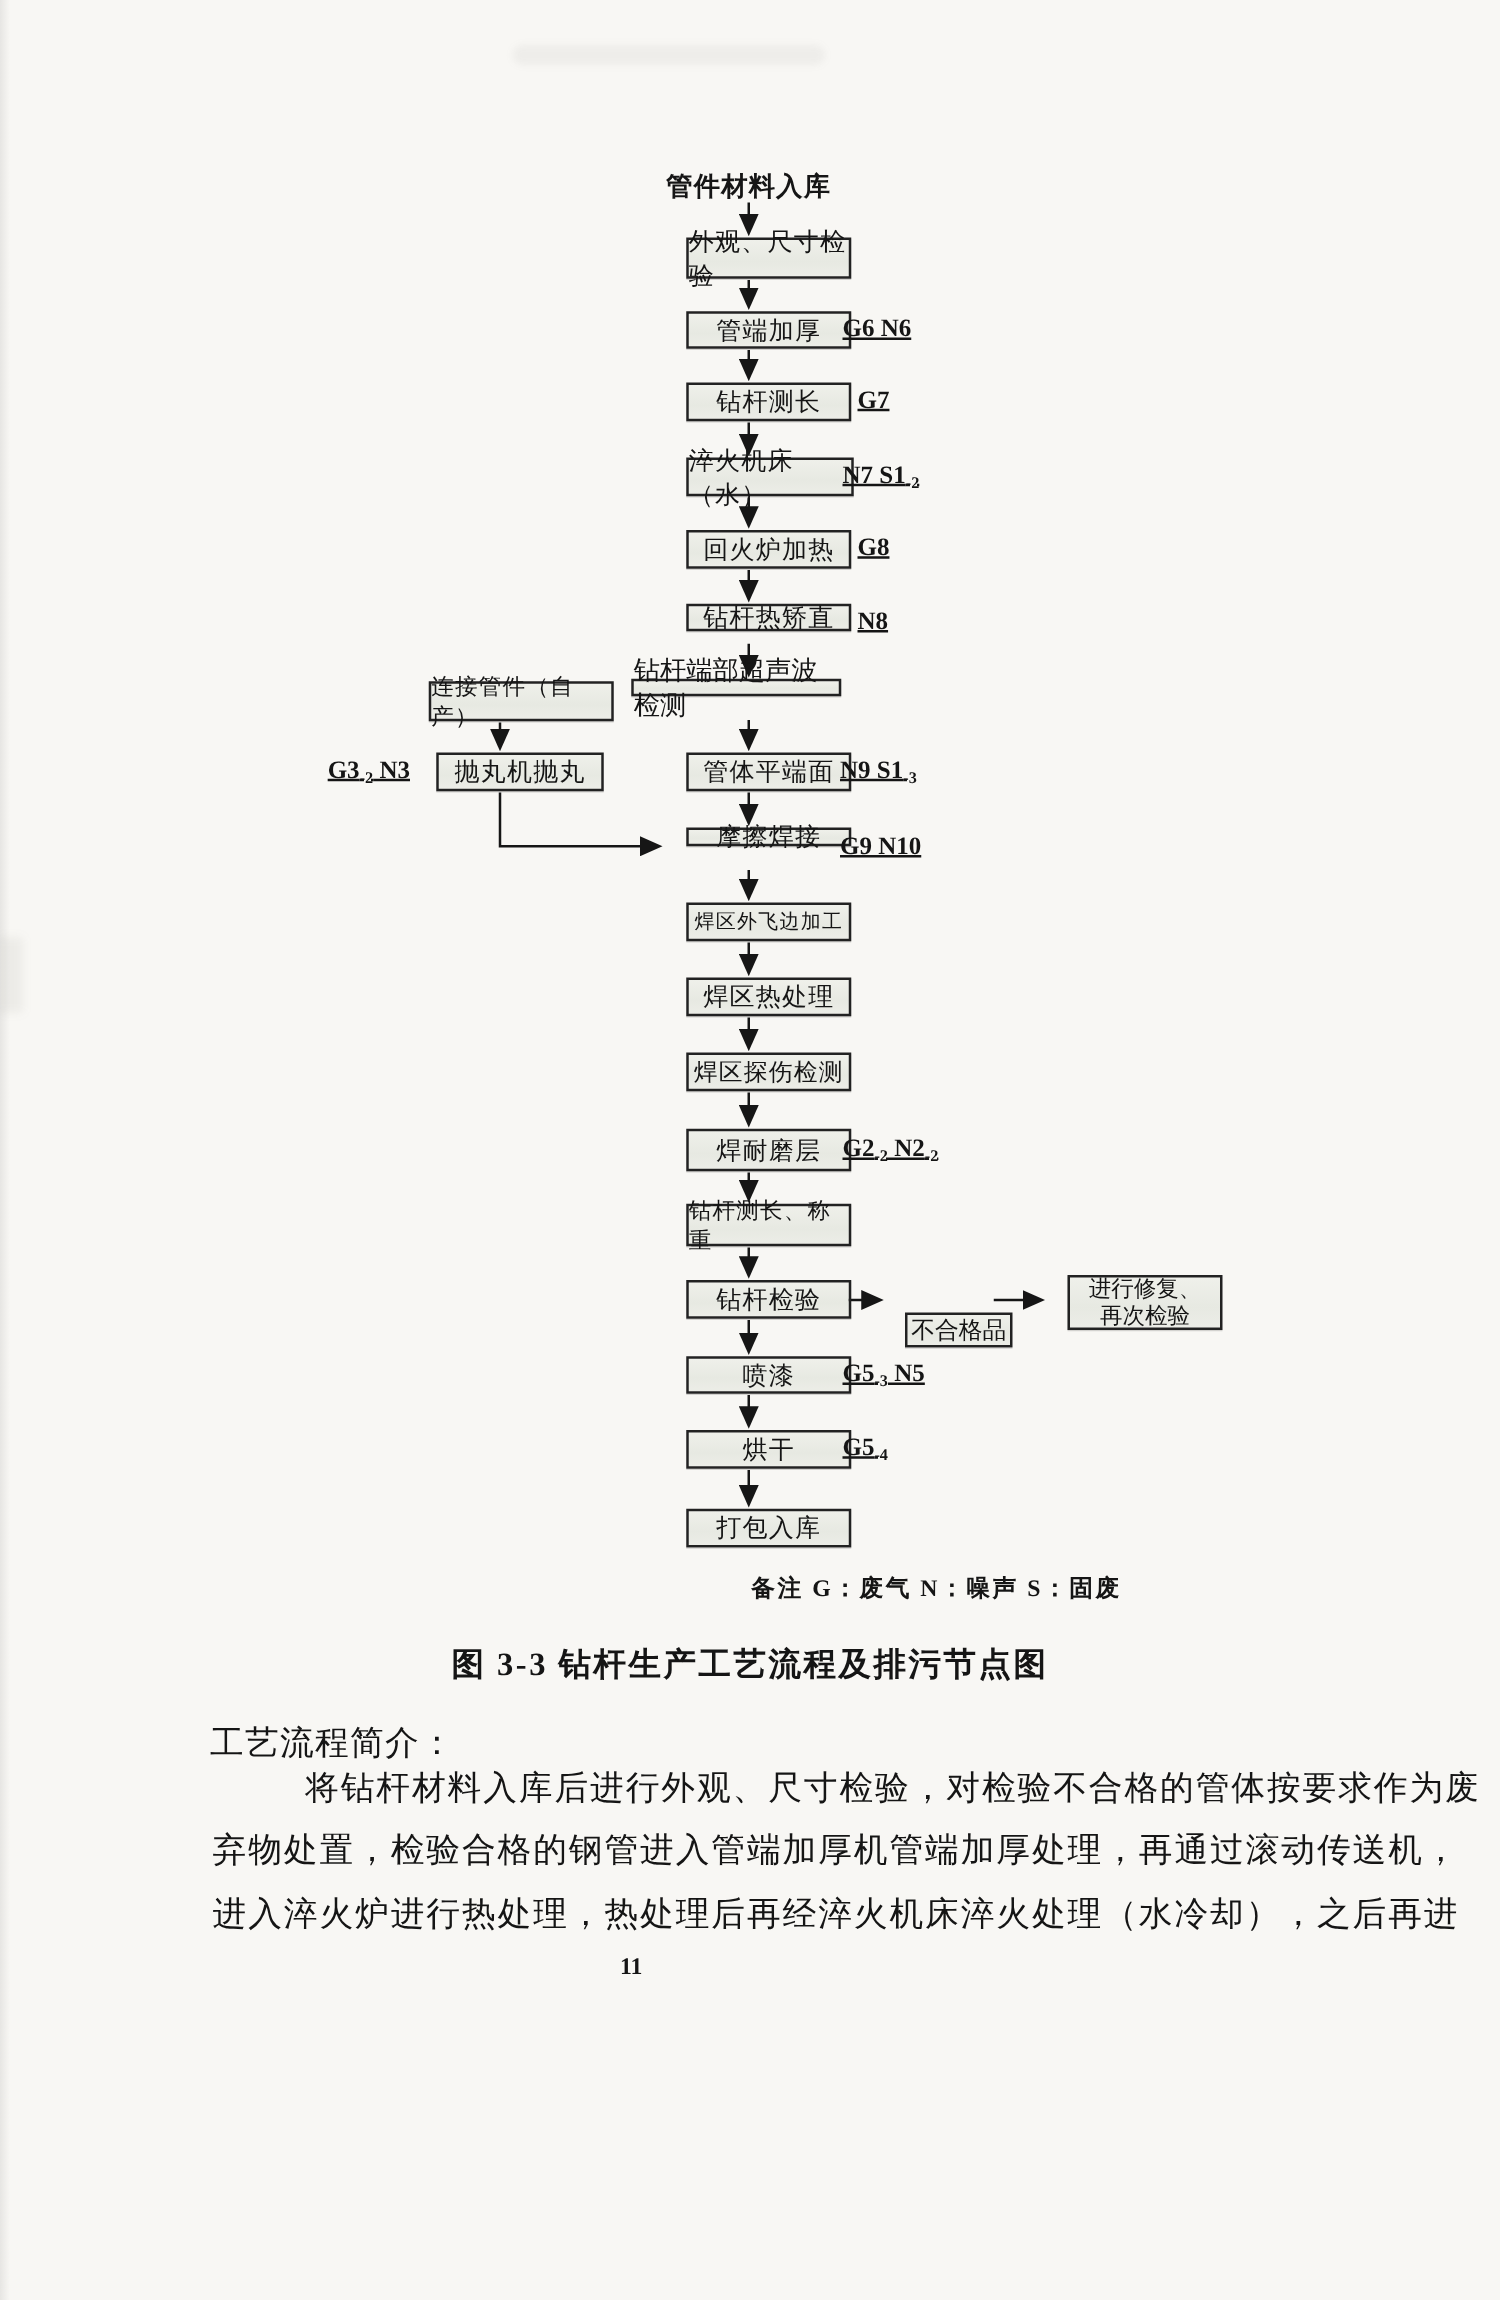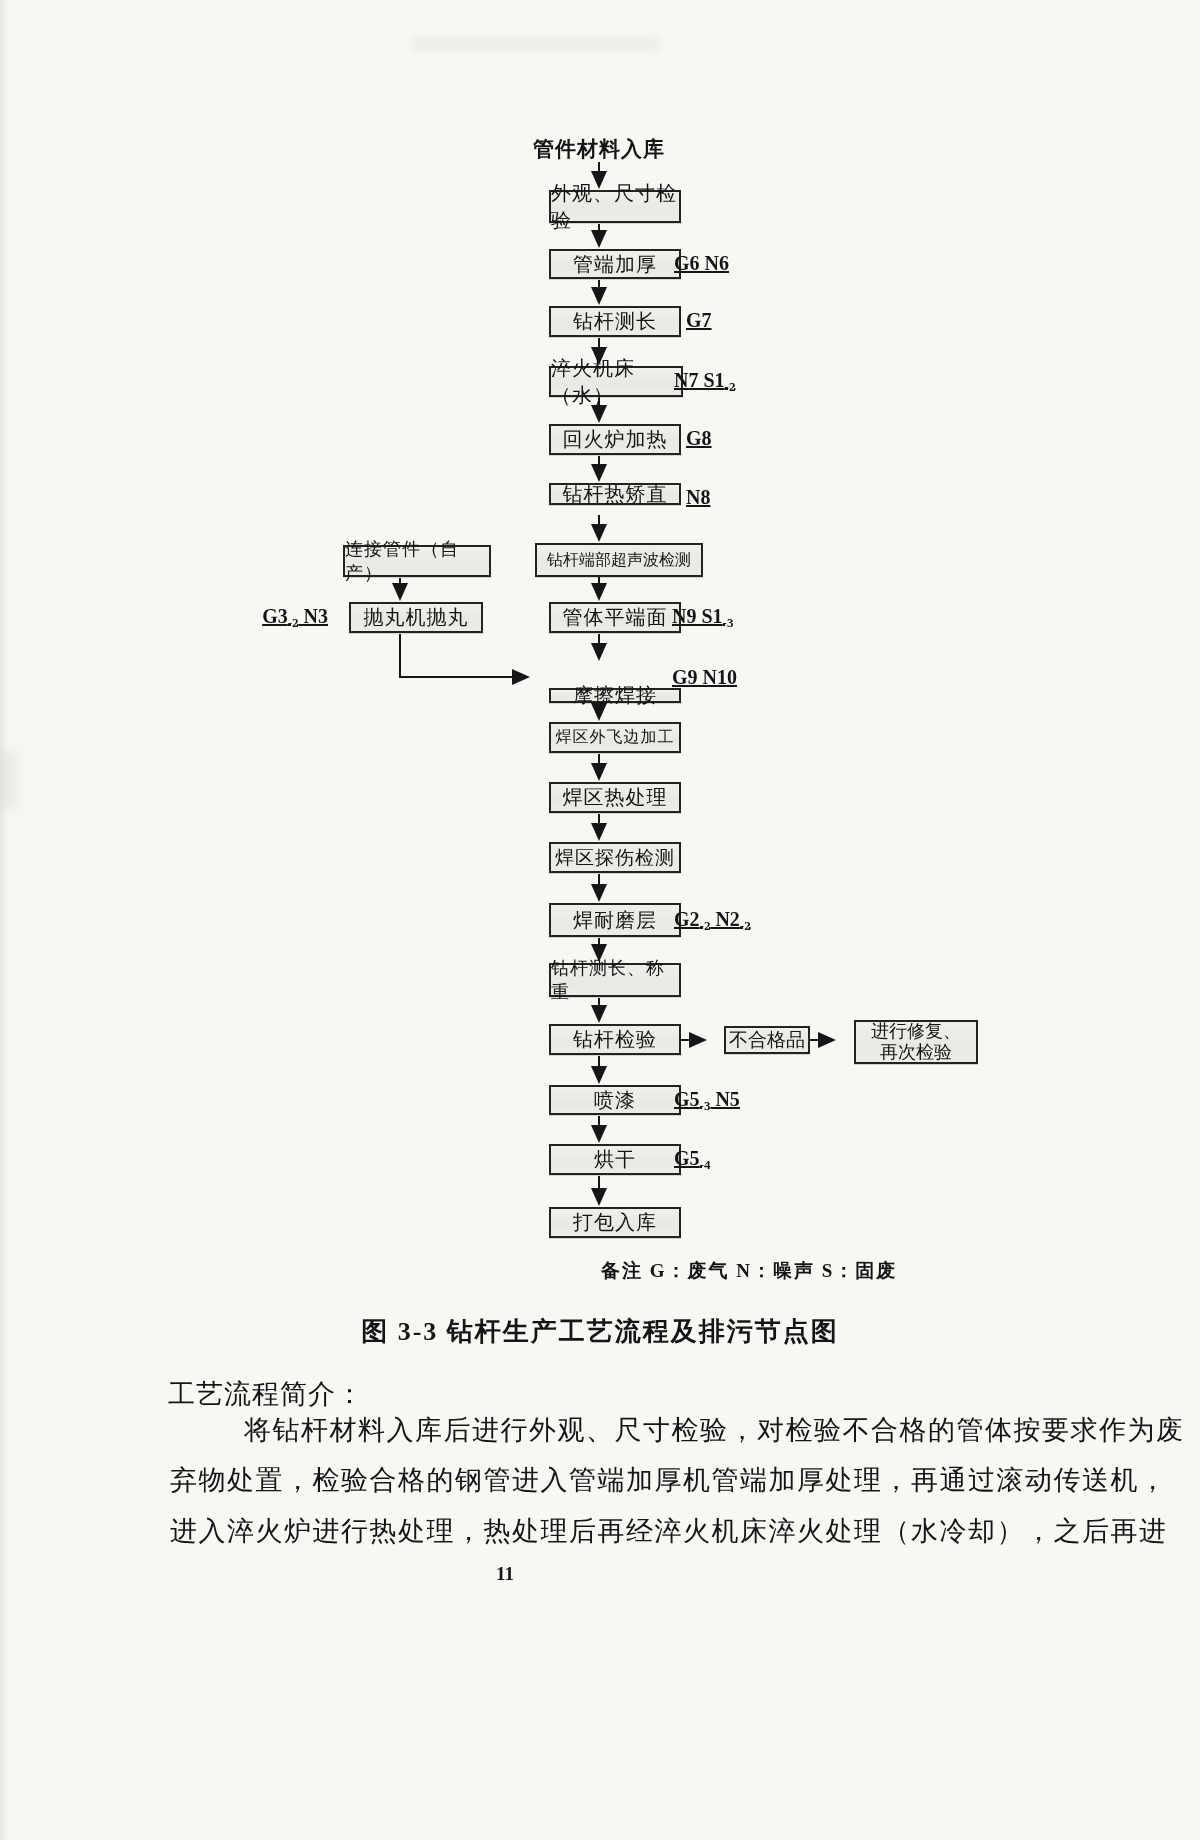--- a/index.html
+++ b/index.html
@@ -122,36 +122,36 @@
   </svg>
 
   <div class="start-label">管件材料入库</div>
 
   <div class="node" style="left:533px;top:190px;width:132px;height:33px">外观、尺寸检验</div>
   <div class="node" style="left:533px;top:249px;width:132px;height:30px">管端加厚</div>
   <div class="node" style="left:533px;top:306px;width:132px;height:31px">钻杆测长</div>
   <div class="node" style="left:533px;top:366px;width:134px;height:31px">淬火机床（水）</div>
   <div class="node" style="left:533px;top:424px;width:132px;height:31px">回火炉加热</div>
   <div class="node" style="left:533px;top:483px;width:132px;height:22px">钻杆热矫直</div>
-  <div class="node node--wide" style="left:519px;top:543px;width:168px;height:34px;font-size:16px">钻杆端部超声波检测</div>
+  <div class="node node--wide" style="left:489px;top:543px;width:168px;height:14px;font-size:21px">钻杆端部超声波检测</div>
   <div class="node" style="left:533px;top:602px;width:132px;height:31px">管体平端面</div>
-  <div class="node" style="left:533px;top:688px;width:132px;height:15px">摩擦焊接</div>
+  <div class="node" style="left:533px;top:662px;width:132px;height:15px">摩擦焊接</div>
   <div class="node" style="left:533px;top:722px;width:132px;height:31px;font-size:16px">焊区外飞边加工</div>
   <div class="node" style="left:533px;top:782px;width:132px;height:31px">焊区热处理</div>
   <div class="node" style="left:533px;top:842px;width:132px;height:31px;font-size:19px">焊区探伤检测</div>
   <div class="node" style="left:533px;top:903px;width:132px;height:34px">焊耐磨层</div>
   <div class="node" style="left:533px;top:963px;width:132px;height:34px;font-size:18px">钻杆测长、称重</div>
   <div class="node" style="left:533px;top:1024px;width:132px;height:31px">钻杆检验</div>
   <div class="node" style="left:533px;top:1085px;width:132px;height:30px">喷漆</div>
   <div class="node" style="left:533px;top:1144px;width:132px;height:31px">烘干</div>
   <div class="node" style="left:533px;top:1207px;width:132px;height:31px">打包入库</div>
 
   <div class="node" style="left:327px;top:545px;width:148px;height:32px;font-size:18px">连接管件（自产）</div>
   <div class="node" style="left:333px;top:602px;width:134px;height:31px">抛丸机抛丸</div>
-  <div class="node" style="left:708px;top:1026px;width:86px;height:28px;font-size:19px;letter-spacing:0">不合格品</div>
+  <div class="node" style="left:708px;top:1050px;width:86px;height:28px;font-size:19px;letter-spacing:0">不合格品</div>
   <div class="node node--two-line" style="left:838px;top:1020px;width:124px;height:44px">
     <span>进行修复、</span>
     <span>再次检验</span>
   </div>
 
   <div class="ann" style="left:674px;top:252px">
     <span>G6 N6</span>
   </div>
   <div class="ann" style="left:686px;top:309px">
     <span>G7</span>

